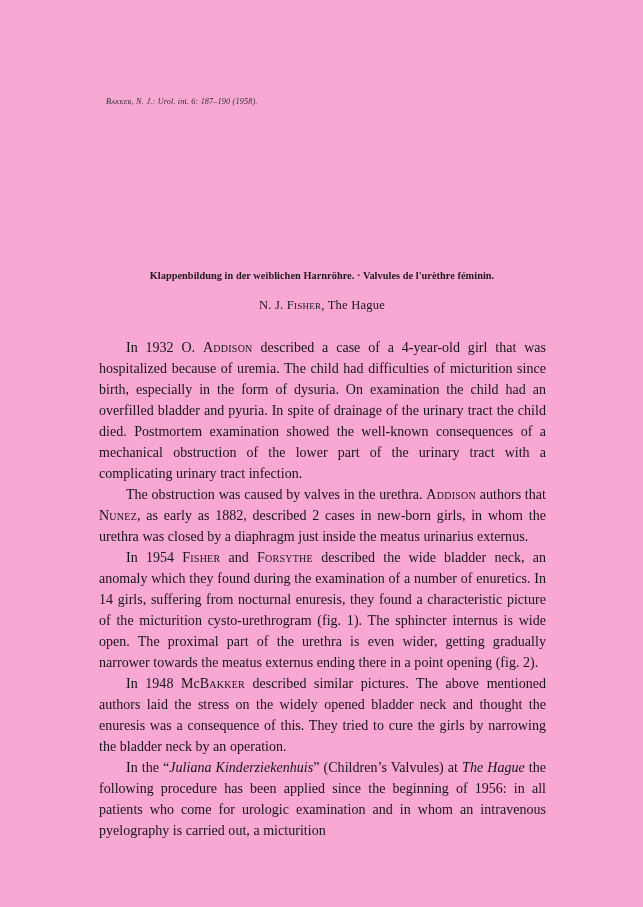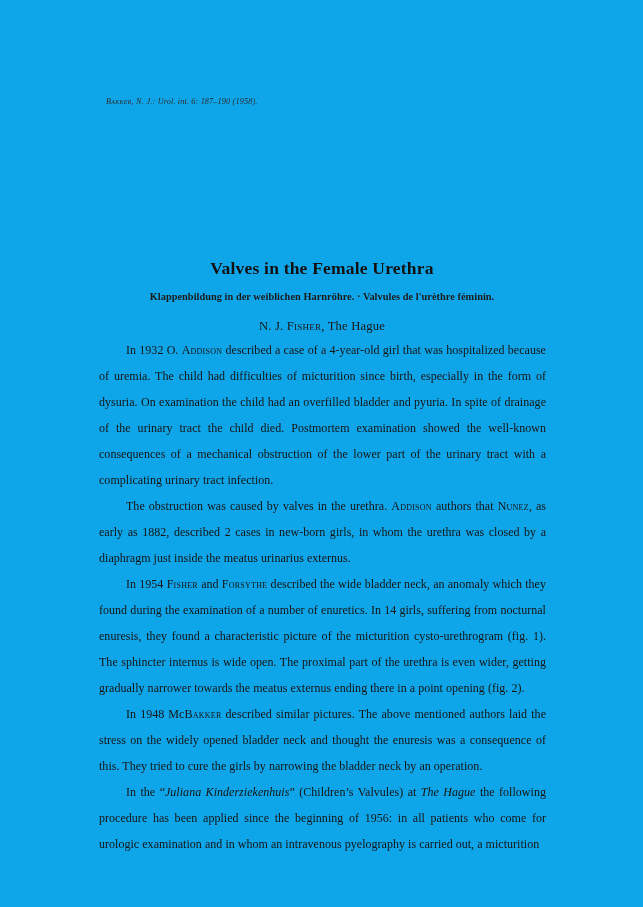--- a/index.html
+++ b/index.html
@@ -12,21 +12,21 @@
     background: #ffffff;
     font-family: "Liberation Serif", "DejaVu Serif", serif;
     color: #1a1a1a;
     overflow: hidden;
   }
 
   .page {
     position: relative;
     width: 643px;
     height: 907px;
-    background: #0ea5e9;
+    background: #f9a8d4;
   }
 
   
   .running-head {
     position: absolute;
     left: 106px;
     top: 97px;
     width: 430px;
     font-style: italic;
     font-size: 8.2px;
@@ -70,22 +70,22 @@
   .byline .sc {
     font-variant: small-caps;
   }
 
   
   .body-text {
     position: absolute;
     left: 99px;
     top: 337px;
     width: 447px;
-    font-size: 12px;
-    line-height: 26px;
+    font-size: 14px;
+    line-height: 21px;
     text-align: justify;
     color: #151515;
     letter-spacing: 0.03px;
   }
   .body-text p {
     margin: 0;
     text-indent: 27px;
     -webkit-hyphens: none;
     hyphens: none;
   }
@@ -100,21 +100,20 @@
 </head>
 <body>
 
 <div class="page">
 
   <div class="running-head">
     <span class="sc">Bakker, N. J.</span><span>: Urol. int. 6: 187–190 (1958).</span>
   </div>
 
   <div class="title-block">
-    <h1 class="article-title">Valves in the Female Urethra</h1>
     <p class="article-subtitle">Klappenbildung in der weiblichen Harnröhre. · Valvules de l'urèthre féminin.</p>
     <p class="byline"><span>N. J. </span><span class="sc">Fisher</span><span>, The Hague</span></p>
   </div>
 
   <div class="body-text">
       <p><span>In 1932 O. </span><span class="sc">Addison</span><span> described a case of a 4-year-old girl that was hospitalized because of uremia. The child had difficulties of micturition since birth, especially in the form of dysuria. On examination the child had an overfilled bladder and pyuria. In spite of drainage of the urinary tract the child died. Postmortem examination showed the well-known consequences of a mechanical obstruction of the lower part of the urinary tract with a complicating urinary tract infection.</span></p>
       <p><span>The obstruction was caused by valves in the urethra. </span><span class="sc">Addison</span><span> authors that </span><span class="sc">Nunez</span><span>, as early as 1882, described 2 cases in new-born girls, in whom the urethra was closed by a diaphragm just inside the meatus urinarius externus.</span></p>
       <p><span>In 1954 </span><span class="sc">Fisher</span><span> and </span><span class="sc">Forsythe</span><span> described the wide bladder neck, an anomaly which they found during the examination of a number of enuretics. In 14 girls, suffering from nocturnal enuresis, they found a characteristic picture of the micturition cysto-urethrogram (fig. 1). The sphincter internus is wide open. The proximal part of the urethra is even wider, getting gradually narrower towards the meatus externus ending there in a point opening (fig. 2).</span></p>
       <p><span>In 1948 Mc</span><span class="sc">Bakker</span><span> described similar pictures. The above mentioned authors laid the stress on the widely opened bladder neck and thought the enuresis was a consequence of this. They tried to cure the girls by narrowing the bladder neck by an operation.</span></p>
       <p><span>In the “</span><span class="it">Juliana Kinderziekenhuis</span><span>” (Children’s Valvules) at </span><span class="it">The Hague</span><span> the following procedure has been applied since the beginning of 1956: in all patients who come for urologic examination and in whom an intravenous pyelography is carried out, a micturition</span></p>

